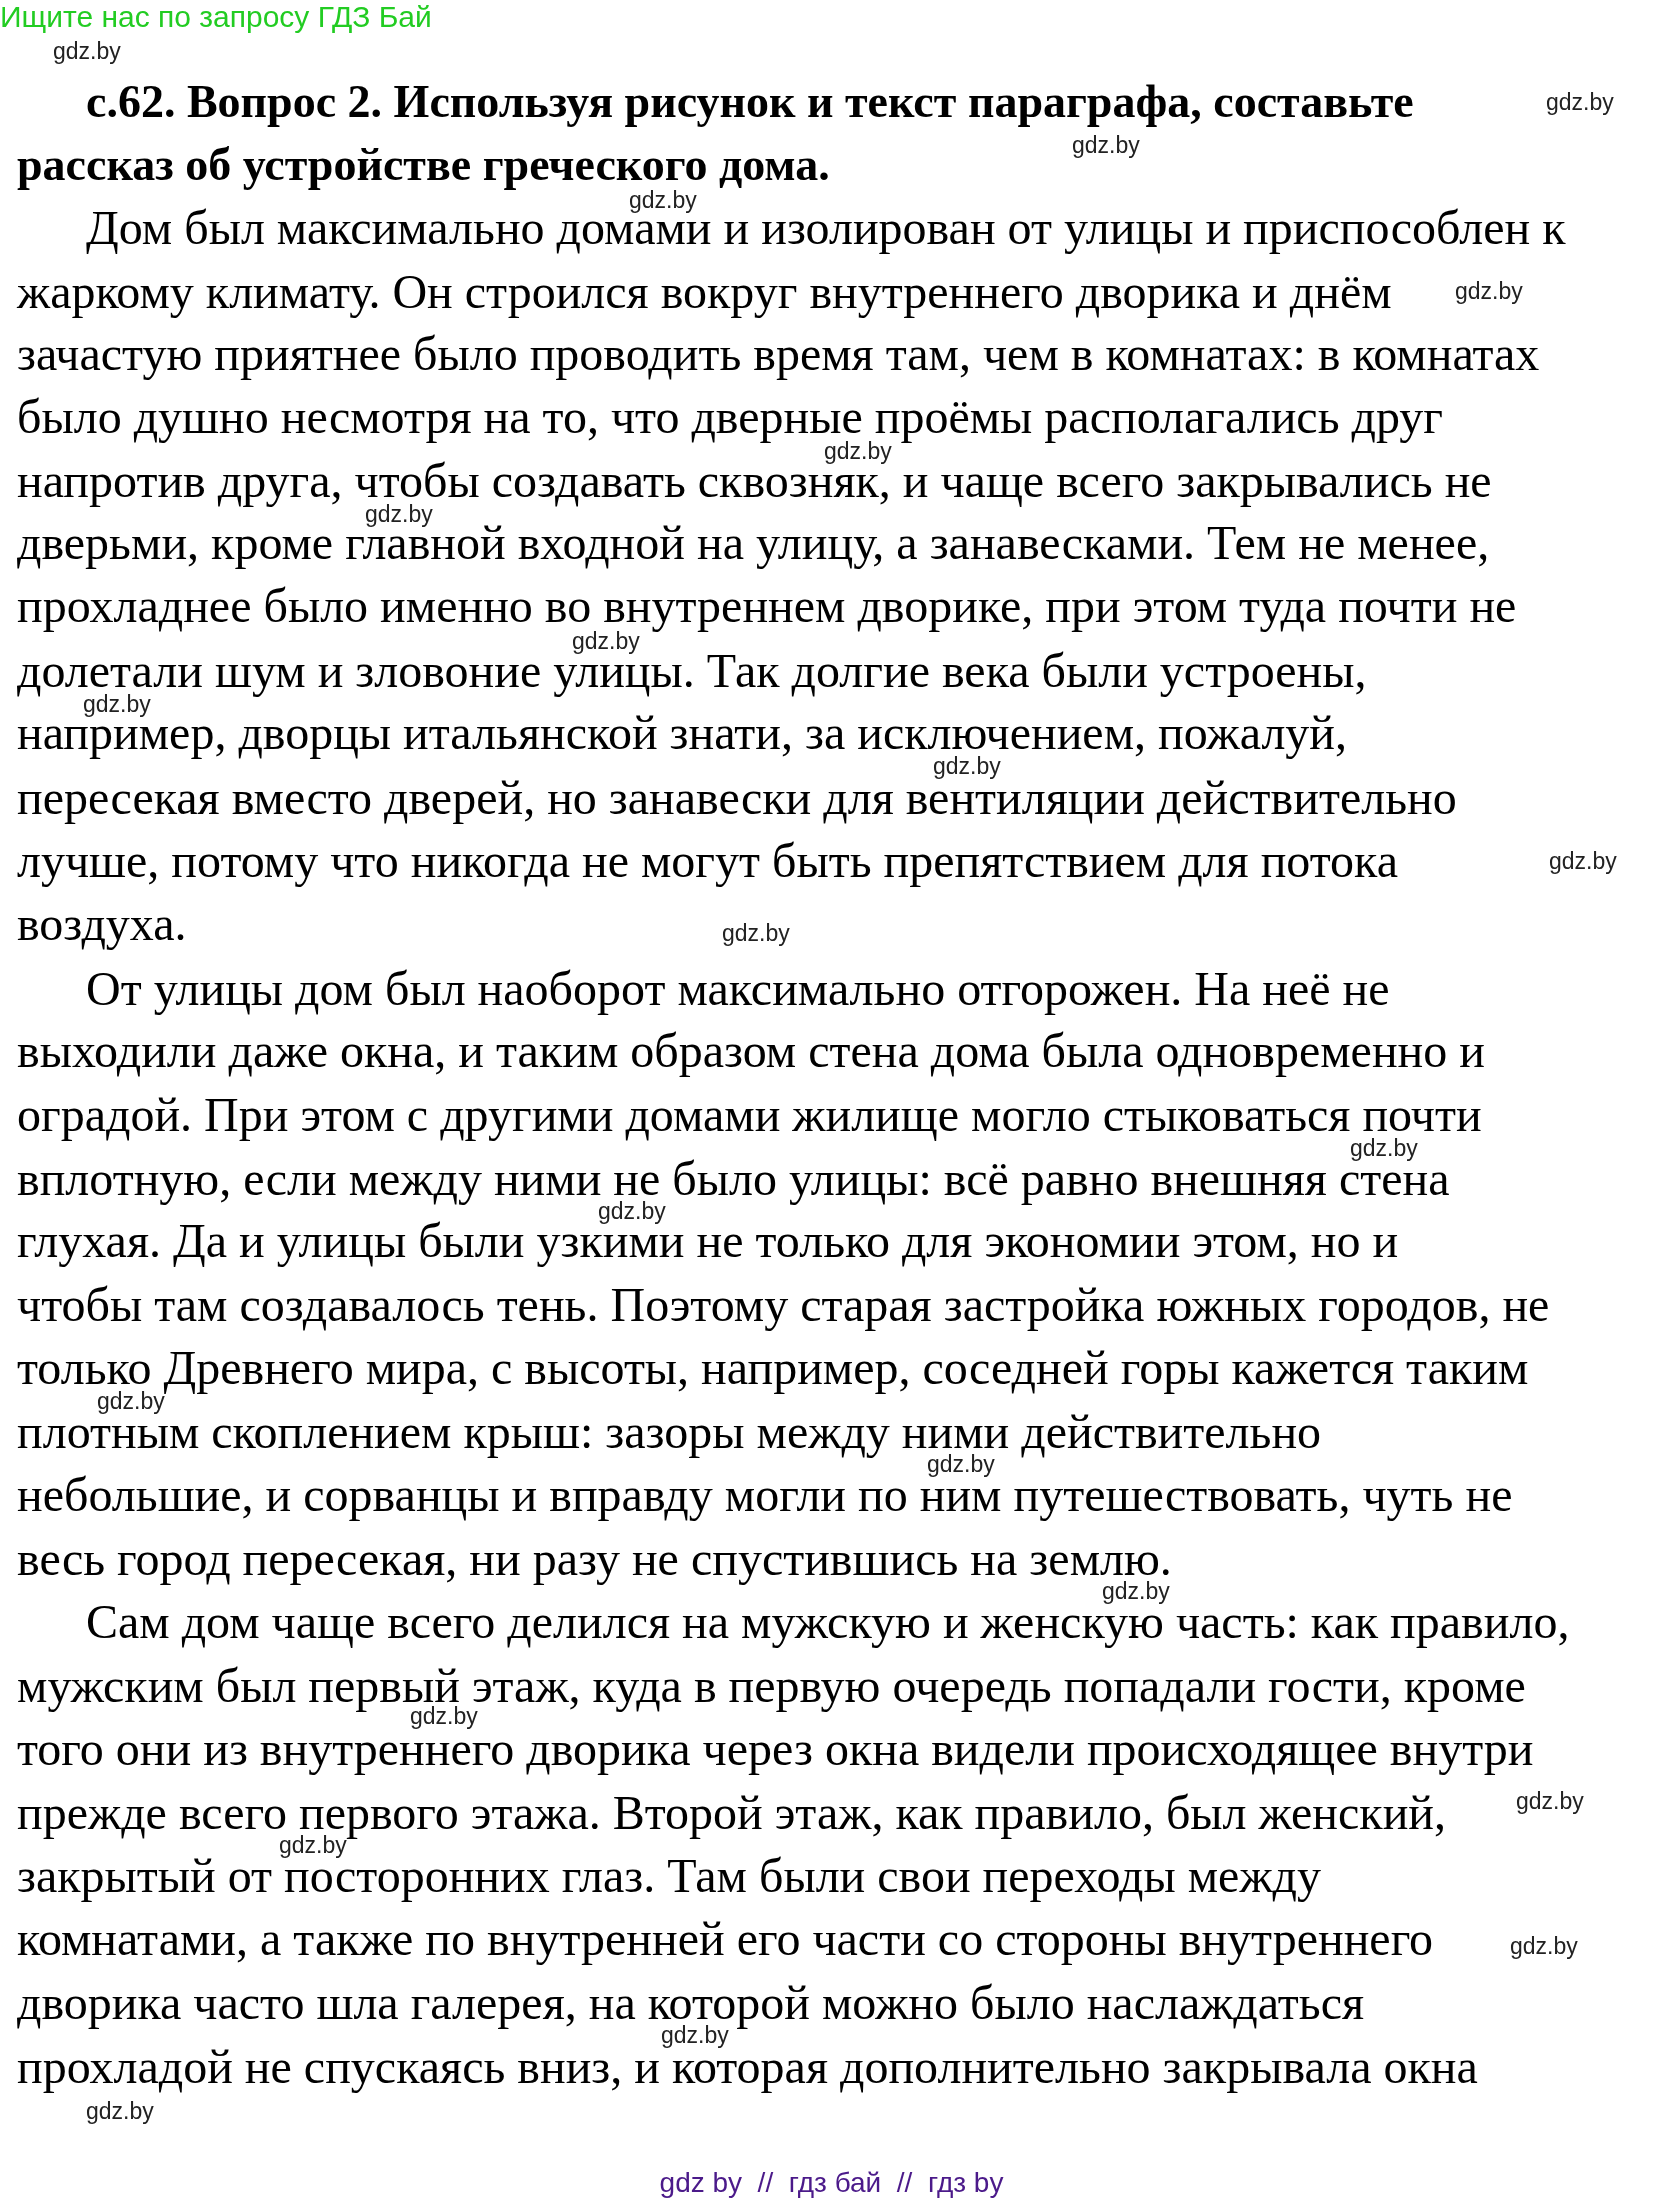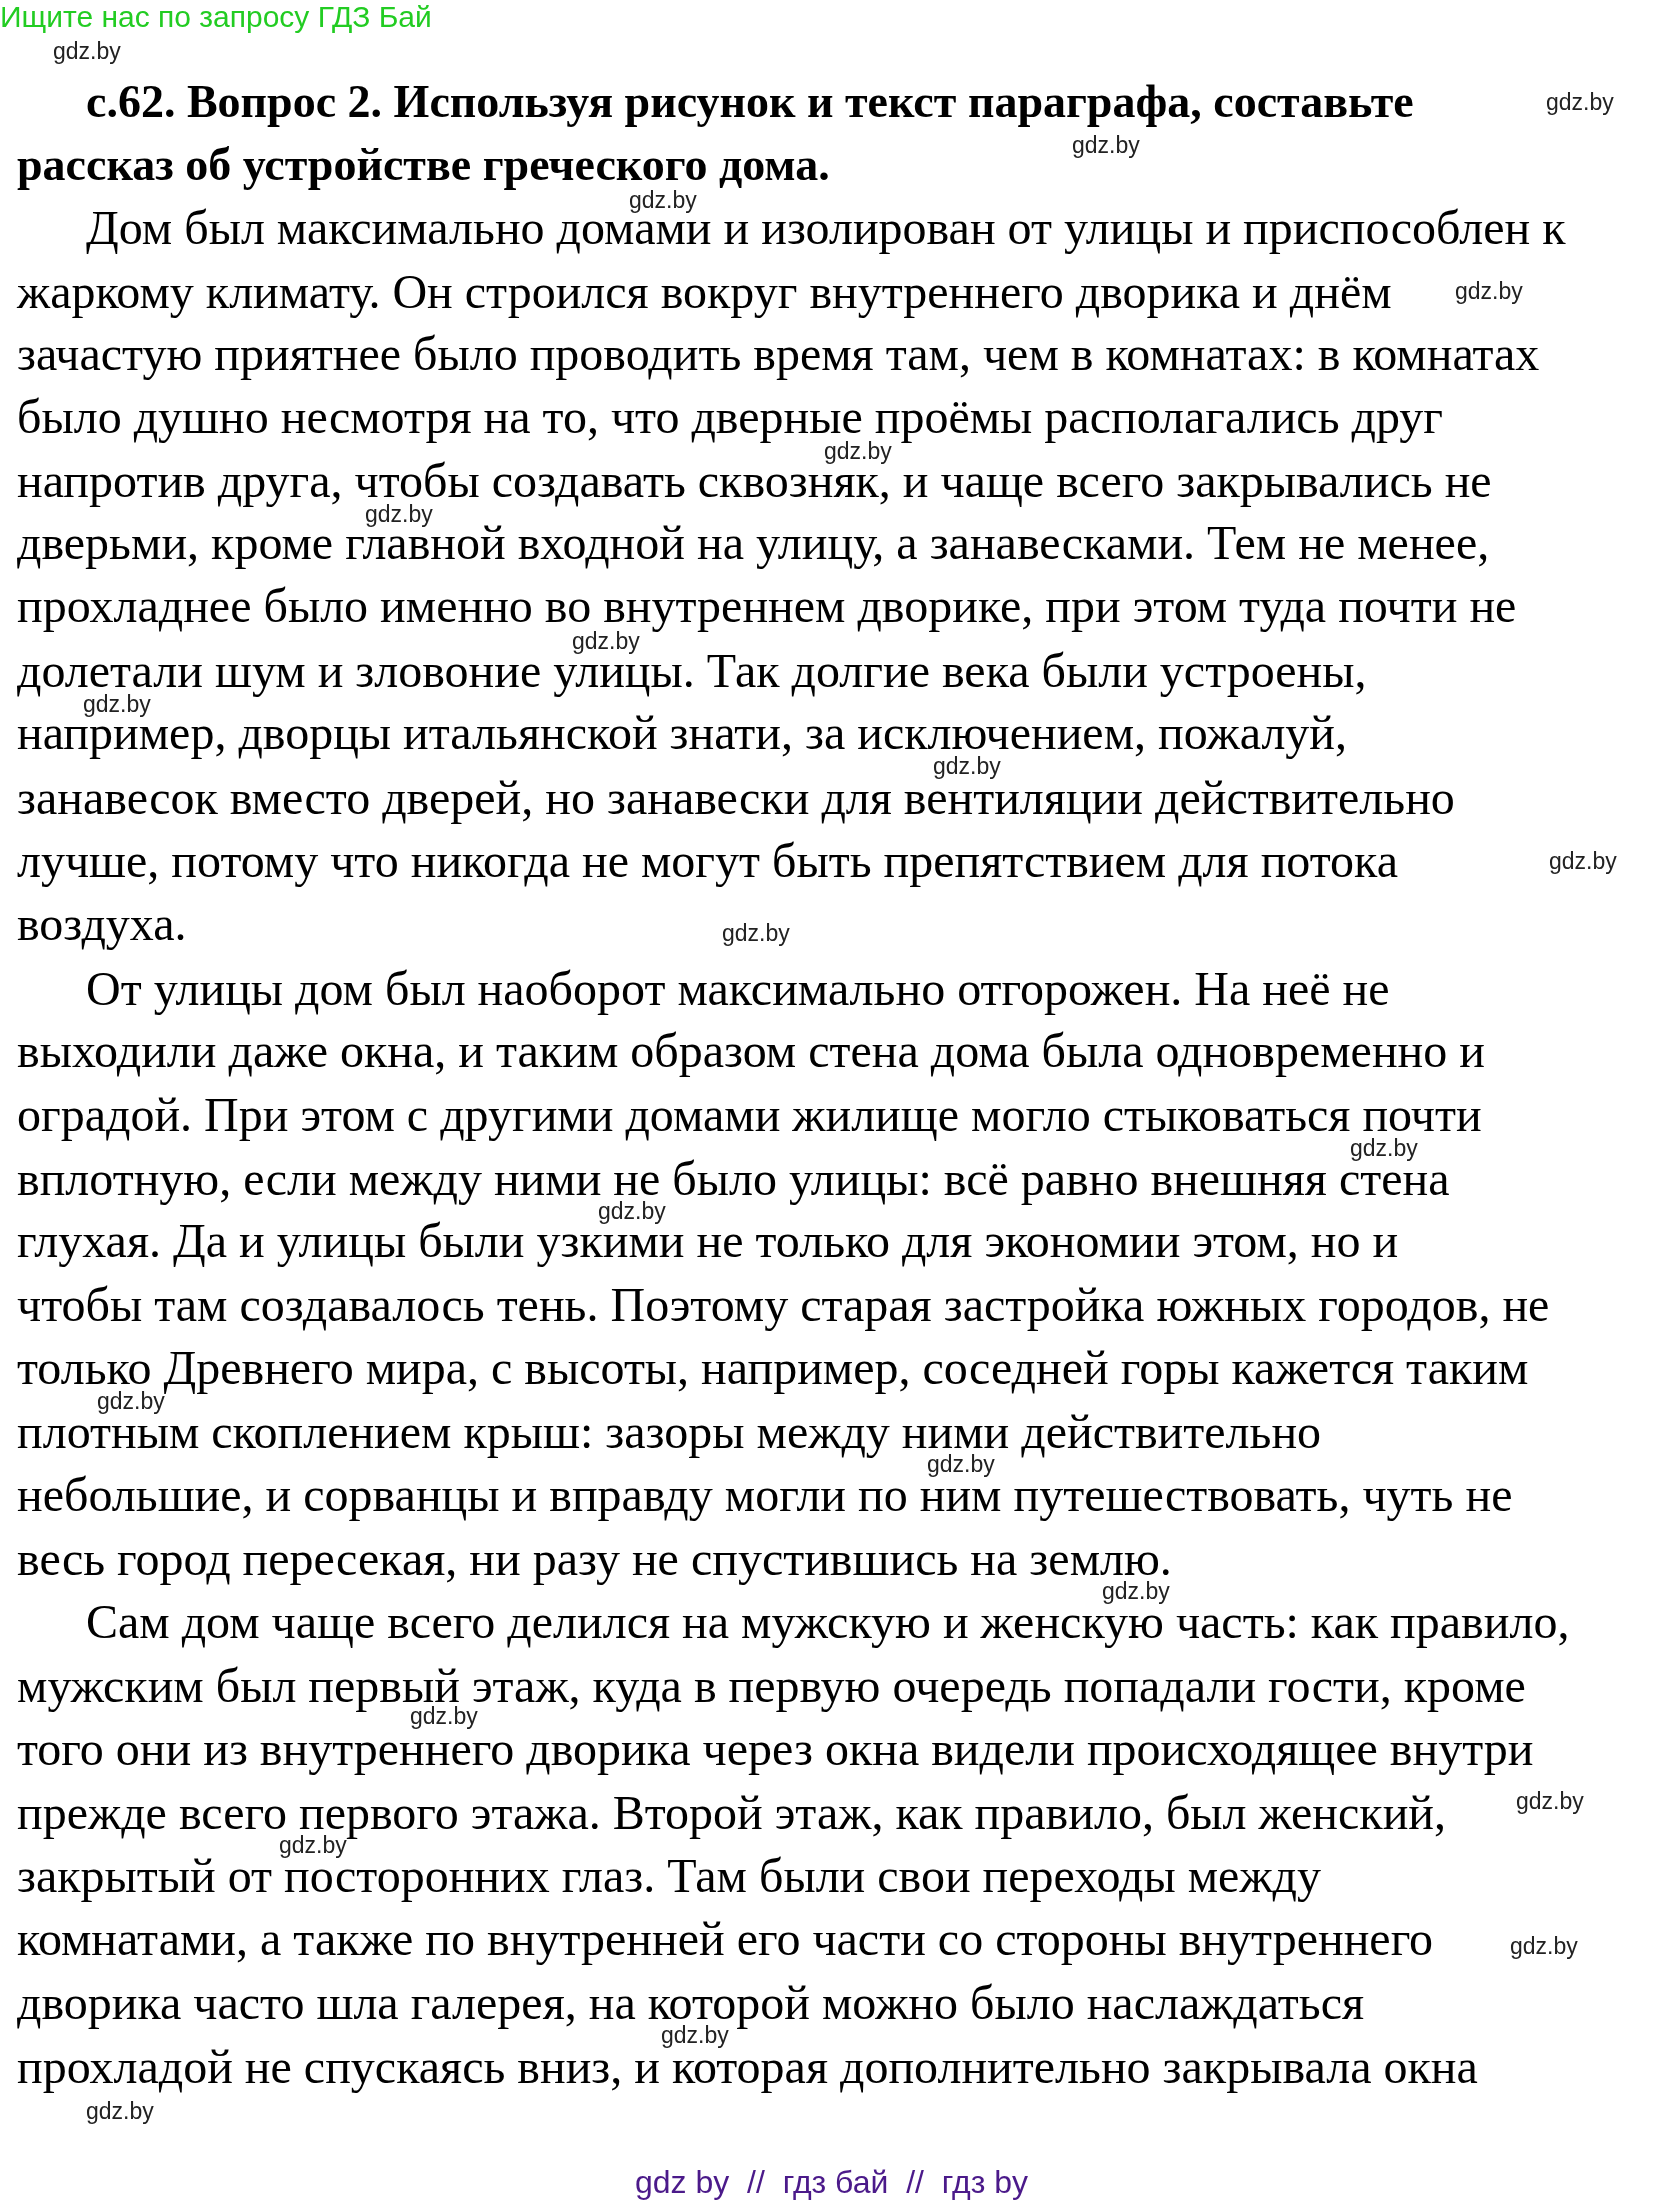--- a/index.html
+++ b/index.html
@@ -7,40 +7,40 @@
   .top-banner { position: absolute; left: 0; width: 1663px; top: 0; 
     font-family: "Liberation Sans", sans-serif; font-size: 30px; color: #22cc22; line-height: 33px; }
   .line { position: absolute; left: 17px; white-space: nowrap;
     font-family: "Liberation Serif", serif; font-size: 48px; color: #000; line-height: 58px;
     transform: translateY(-50%); }
   .line.indent { left: 86px; }
   .line.heading { font-weight: bold; font-size: 46px; }
   .wm { position: absolute; font-family: "Liberation Sans", sans-serif; font-size: 23px; color: #222;
     line-height: 25px; transform: translateY(-50%); white-space: nowrap; }
   .footer { position: absolute; left: 0; width: 1663px; top: 2166px; text-align: center;
-    font-family: "Liberation Sans", sans-serif; font-size: 32px; color: #4b1a8a; line-height: 33px; }
+    font-family: "Liberation Sans", sans-serif; font-size: 28px; color: #4b1a8a; line-height: 33px; }
 </style>
 </head>
 <body>
 
 <div class="top-banner">Ищите нас по запросу ГДЗ Бай</div>
 
 <div class="line heading indent" style="top:102px">с.62. Вопрос 2. Используя рисунок и текст параграфа, составьте</div>
 <div class="line heading" style="top:165px">рассказ об устройстве греческого дома.</div>
 
 <div class="line indent" style="top:228px">Дом был максимально домами и изолирован от улицы и приспособлен к</div>
 <div class="line" style="top:292px">жаркому климату. Он строился вокруг внутреннего дворика и днём</div>
 <div class="line" style="top:354px">зачастую приятнее было проводить время там, чем в комнатах: в комнатах</div>
 <div class="line" style="top:417px">было душно несмотря на то, что дверные проёмы располагались друг</div>
 <div class="line" style="top:481px">напротив друга, чтобы создавать сквозняк, и чаще всего закрывались не</div>
 <div class="line" style="top:543px">дверьми, кроме главной входной на улицу, а занавесками. Тем не менее,</div>
 <div class="line" style="top:606px">прохладнее было именно во внутреннем дворике, при этом туда почти не</div>
 <div class="line" style="top:671px">долетали шум и зловоние улицы. Так долгие века были устроены,</div>
 <div class="line" style="top:733px">например, дворцы итальянской знати, за исключением, пожалуй,</div>
-<div class="line" style="top:798px">занавесок вместо дверей, но занавески для вентиляции действительно</div>
+<div class="line" style="top:798px">пересекая вместо дверей, но занавески для вентиляции действительно</div>
 <div class="line" style="top:861px">лучше, потому что никогда не могут быть препятствием для потока</div>
 <div class="line" style="top:924px">воздуха.</div>
 
 <div class="line indent" style="top:989px">От улицы дом был наоборот максимально отгорожен. На неё не</div>
 <div class="line" style="top:1051px">выходили даже окна, и таким образом стена дома была одновременно и</div>
 <div class="line" style="top:1115px">оградой. При этом с другими домами жилище могло стыковаться почти</div>
 <div class="line" style="top:1179px">вплотную, если между ними не было улицы: всё равно внешняя стена</div>
 <div class="line" style="top:1241px">глухая. Да и улицы были узкими не только для экономии этом, но и</div>
 <div class="line" style="top:1305px">чтобы там создавалось тень. Поэтому старая застройка южных городов, не</div>
 <div class="line" style="top:1368px">только Древнего мира, с высоты, например, соседней горы кажется таким</div>

